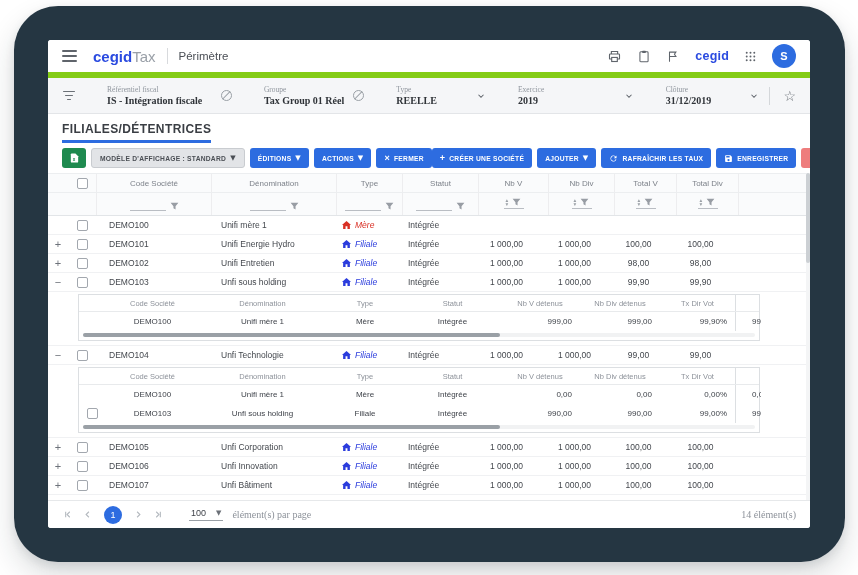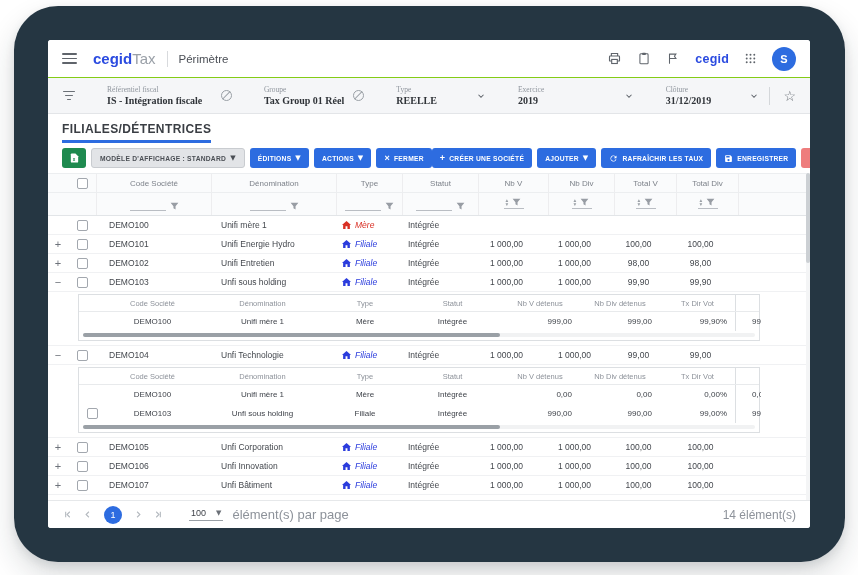--- a/index.html
+++ b/index.html
@@ -8,21 +8,21 @@
 
   
   .tablet { position:absolute; left:14px; top:6px; width:831px; height:556px;
     background:#253642; border-radius:44px;
     box-shadow:0 14px 30px rgba(25,35,45,.16), 0 4px 10px rgba(25,35,45,.10); }
   .screen { position:absolute; left:34px; top:34px; width:762px; height:488px;
     background:#fff; border-radius:3px; overflow:hidden; display:flex; flex-direction:column; }
 
   
   .appbar { height:38px; flex:0 0 38px; display:flex; align-items:center;
-    justify-content:space-between; padding:0 14px; border-bottom:1px solid #84cc16; background:#fff; }
+    justify-content:space-between; padding:0 14px; border-bottom:6px solid #84cc16; background:#fff; }
   .appbar .left, .appbar .right { display:flex; align-items:center; }
   .hamb { width:15px; display:flex; flex-direction:column; gap:3px; cursor:pointer; }
   .hamb i { height:1.7px; background:#5f646b; border-radius:1px; }
   .logo { margin-left:16px; font-size:15px; white-space:nowrap; }
   .logo b { color:#2b4be0; font-weight:bold; }
   .logo span { color:#9aa0a8; }
   .vdiv { width:1px; height:16px; background:#d8dadd; margin:0 11px; }
   .ptitle { font-size:11.5px; color:#4a4e55; }
   .abicon { margin-left:15px; display:flex; align-items:center; cursor:pointer; }
   .brand { margin-left:15px; font-size:12.5px; font-weight:bold; color:#2b4be0; letter-spacing:.2px; }
@@ -110,22 +110,22 @@
 
   
   .footer { height:28px; flex:0 0 28px; border-top:1px solid #e6e8ea; display:flex; align-items:center;
     padding:0 14px; gap:9px; background:#fff; }
   .pagicon { display:flex; align-items:center; cursor:pointer; }
   .pagenum { width:18px; height:18px; border-radius:50%; background:#2d6ce0; color:#fff; font-size:9px;
     display:flex; align-items:center; justify-content:center; cursor:pointer; margin:0 2px; }
   .psize { margin-left:16px; font-size:9px; color:#3f434a; border-bottom:1px solid #9aa0a6;
     padding:0 2px 2px; display:flex; gap:10px; align-items:center; cursor:pointer; }
   .psize .caret { font-size:7px; color:#6b7077; font-family:"DejaVu Sans", sans-serif; }
-  .psuffix { font-size:13px; color:#8d929a; }
-  .ptotal { margin-left:auto; font-size:12px; color:#8d929a; }
+  .psuffix { font-size:10px; color:#8d929a;font-family:Liberation Serif, serif; }
+  .ptotal { margin-left:auto; font-size:10px; color:#8d929a;font-family:Liberation Serif, serif; }
 </style>
 </head>
 <body>
 
 <div class="page">
   <div class="tablet">
     <div class="screen">
 
       <header class="appbar">
         <div class="left">

